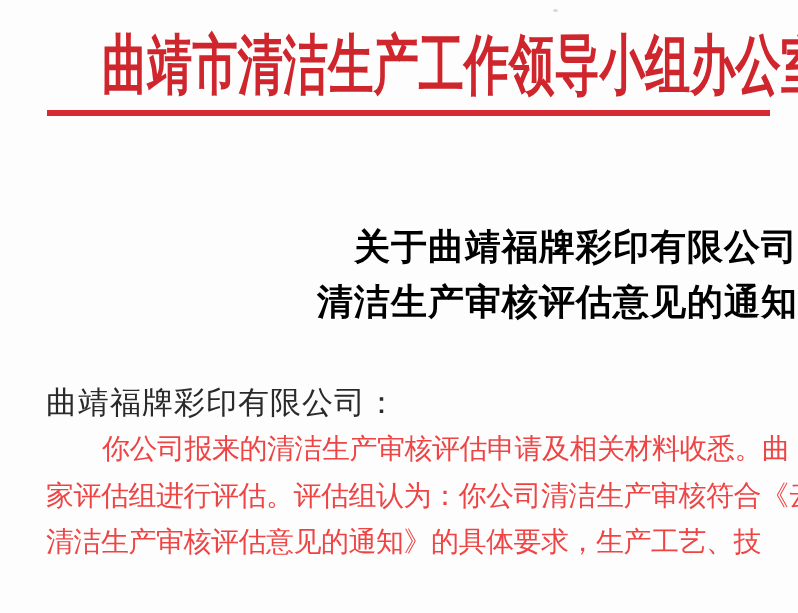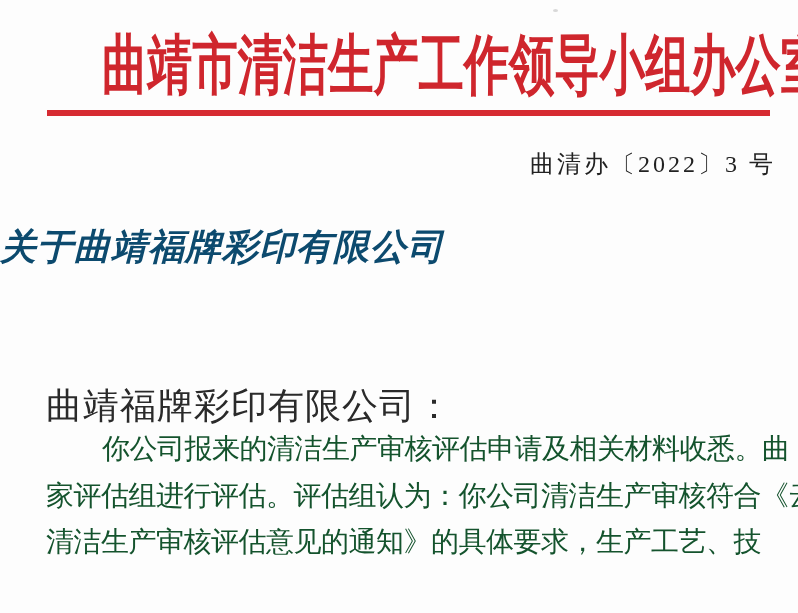--- a/index.html
+++ b/index.html
@@ -53,49 +53,48 @@
     color: #222222;
     white-space: nowrap;
   }
 
   
   .title-block {
     position: absolute;
     top: 220px;
     left: 0;
     width: 798px;
-    text-align: left;
+    text-align: right;
     font-size: 36px;
     font-weight: bold;
     line-height: 55px;
-    color: #0c4a6e;
+    color: #000000;
     letter-spacing: 1px;
-    font-style: italic;
   }
 
   
   .salutation {
     position: absolute;
     top: 382px;
     left: 46px;
-    font-size: 36px;
+    font-size: 31px;
     color: #2a2a2a;
     letter-spacing: 1px;
     white-space: nowrap;
   }
 
   
   .body-block {
     position: absolute;
     top: 426px;
     left: 46px;
     width: 734px;
     font-size: 28px;
     line-height: 46.5px;
-    color: #14532d;
+    color: #ef4444;
     letter-spacing: -0.5px;
   }
   .body-line { white-space: nowrap; }
   .body-line.indent { padding-left: 56px; }
 
   
   .scan-speck {
     position: absolute;
     top: 9px;
     left: 553px;
@@ -111,24 +110,24 @@
 <div class="page">
 
   <div class="scan-speck"></div>
 
   <div class="issuer-wrap">
     <span class="issuer-text">曲靖市清洁生产工作领导小组办公室</span>
   </div>
 
   <div class="red-rule"></div>
 
-  <div class="doc-number">曲清办〔2022〕3 号</div>
 
   <div class="title-block">
     <div>关于曲靖福牌彩印有限公司</div>
+    <div>清洁生产审核评估意见的通知</div>
   </div>
 
   <div class="salutation">曲靖福牌彩印有限公司：</div>
 
   <div class="body-block">
     <div class="body-line indent">你公司报来的清洁生产审核评估申请及相关材料收悉。曲</div>
     <div class="body-line">家评估组进行评估。评估组认为：你公司清洁生产审核符合《云</div>
     <div class="body-line">清洁生产审核评估意见的通知》的具体要求，生产工艺、技</div>
   </div>
 

